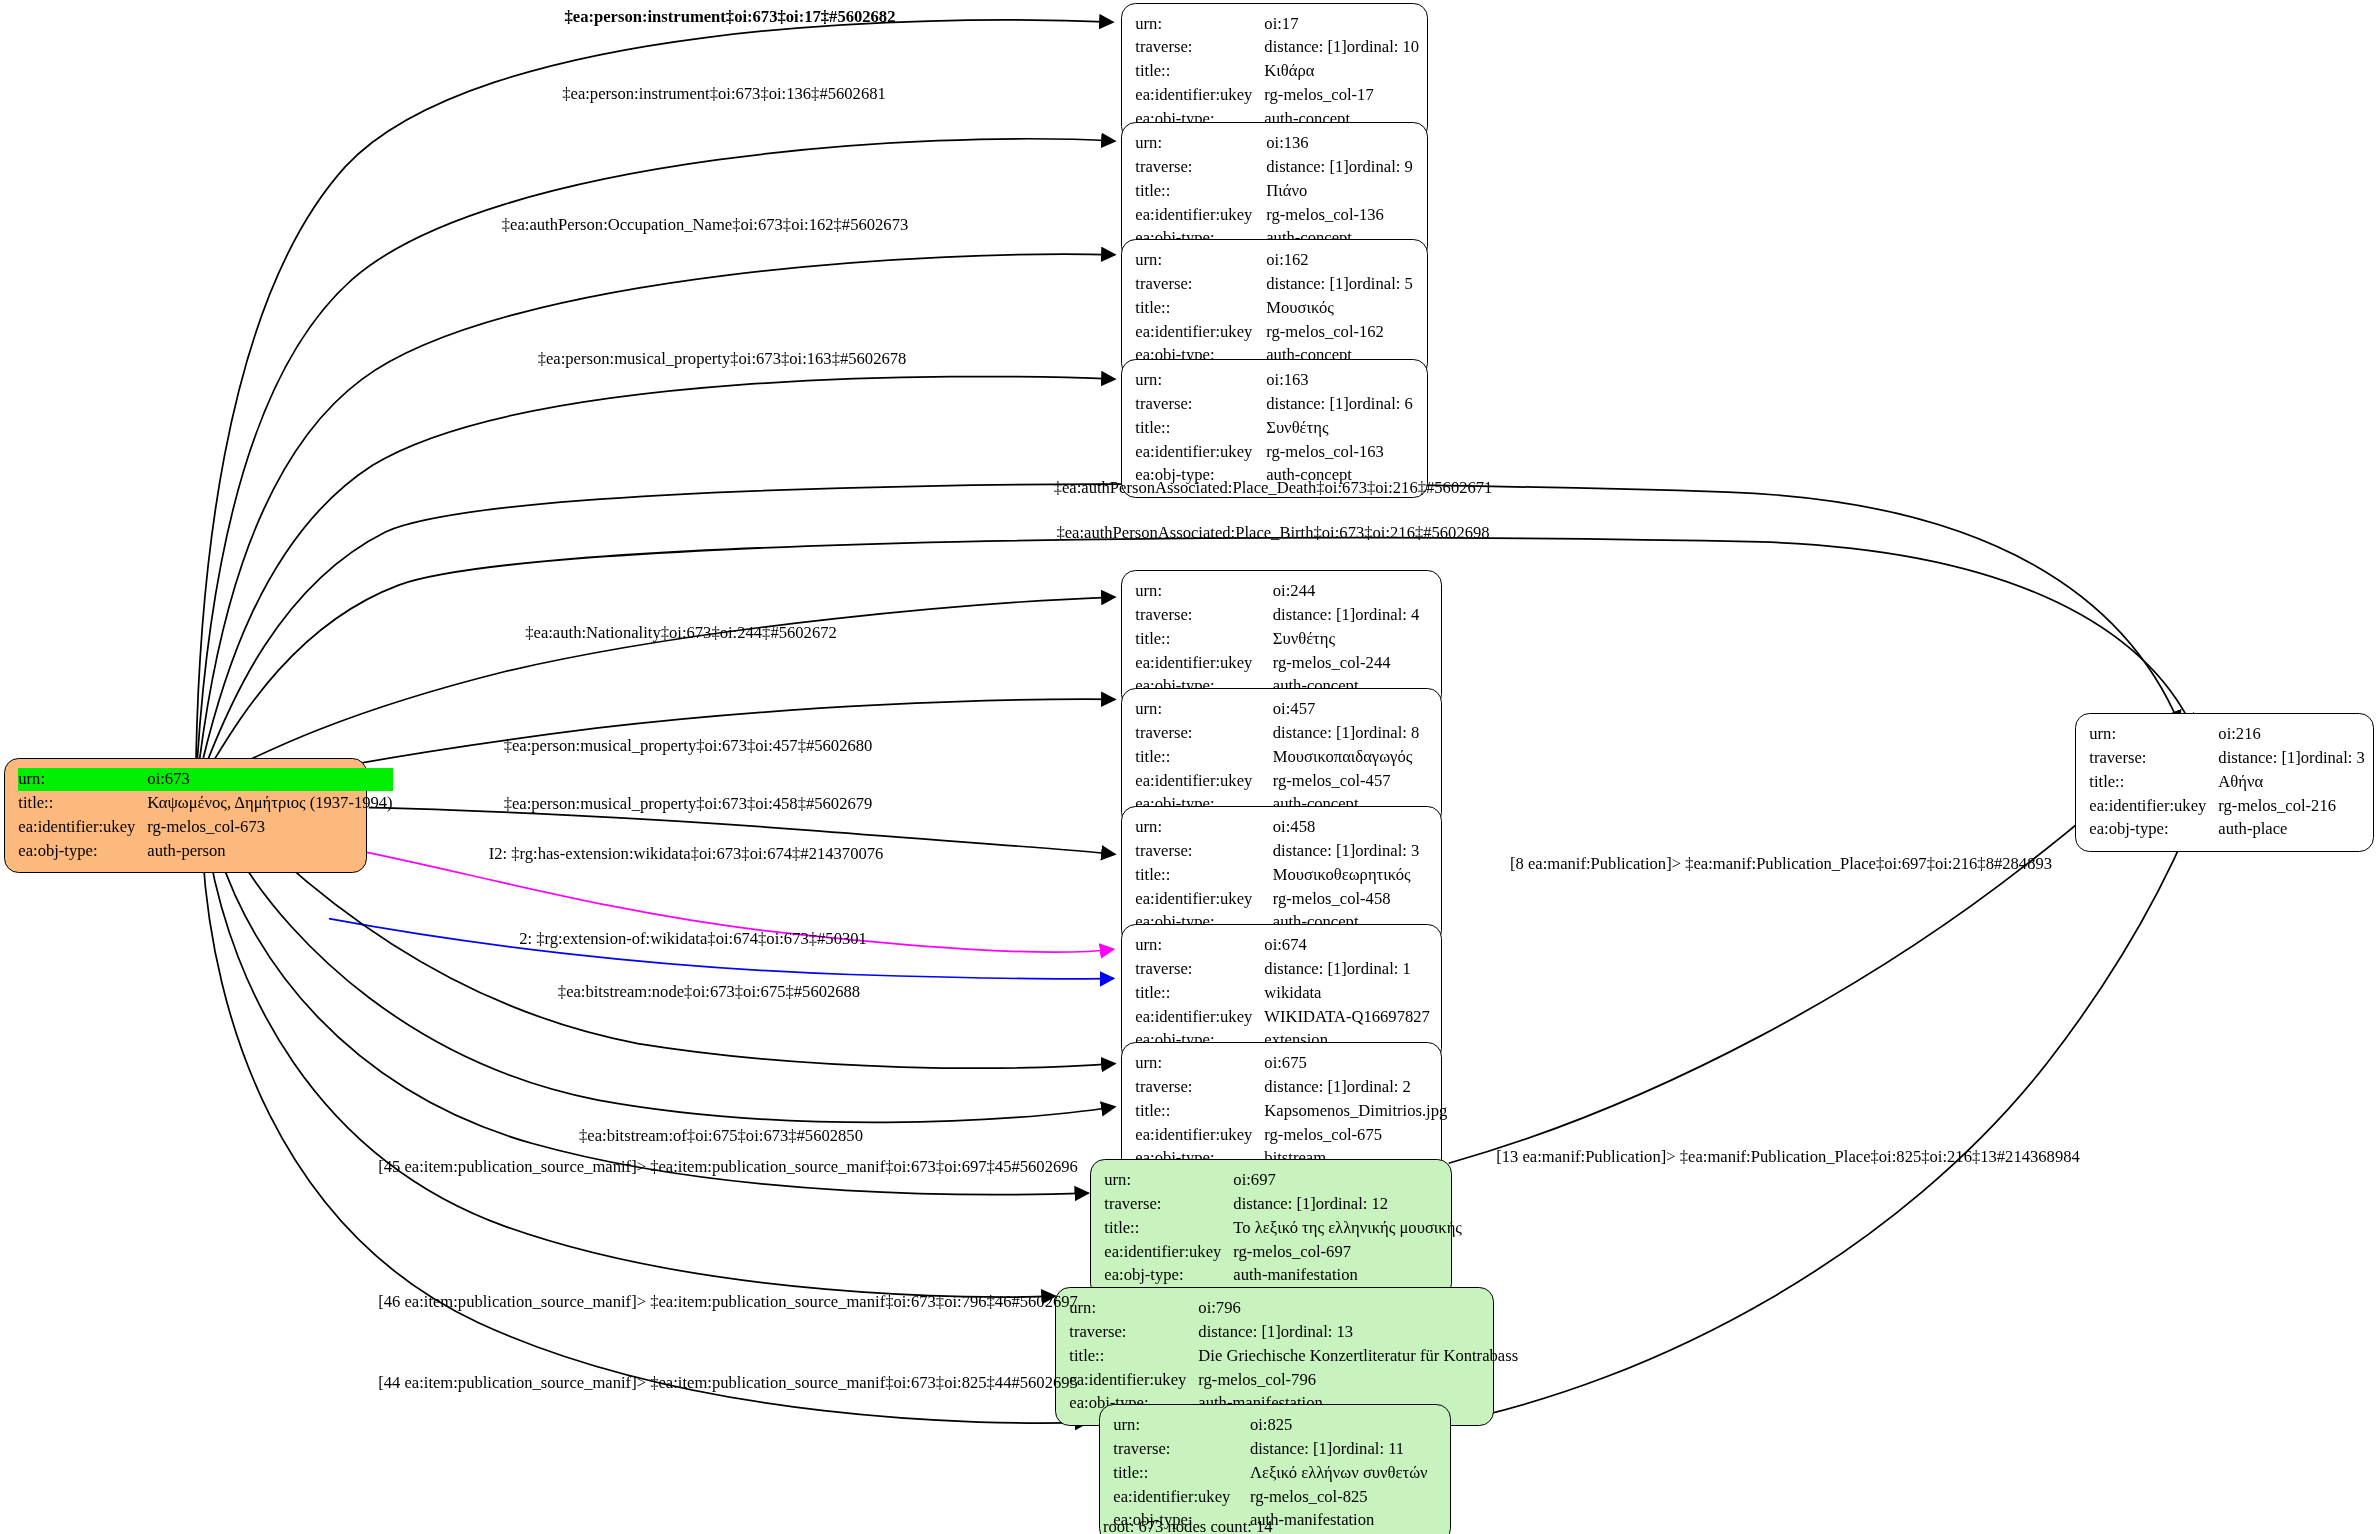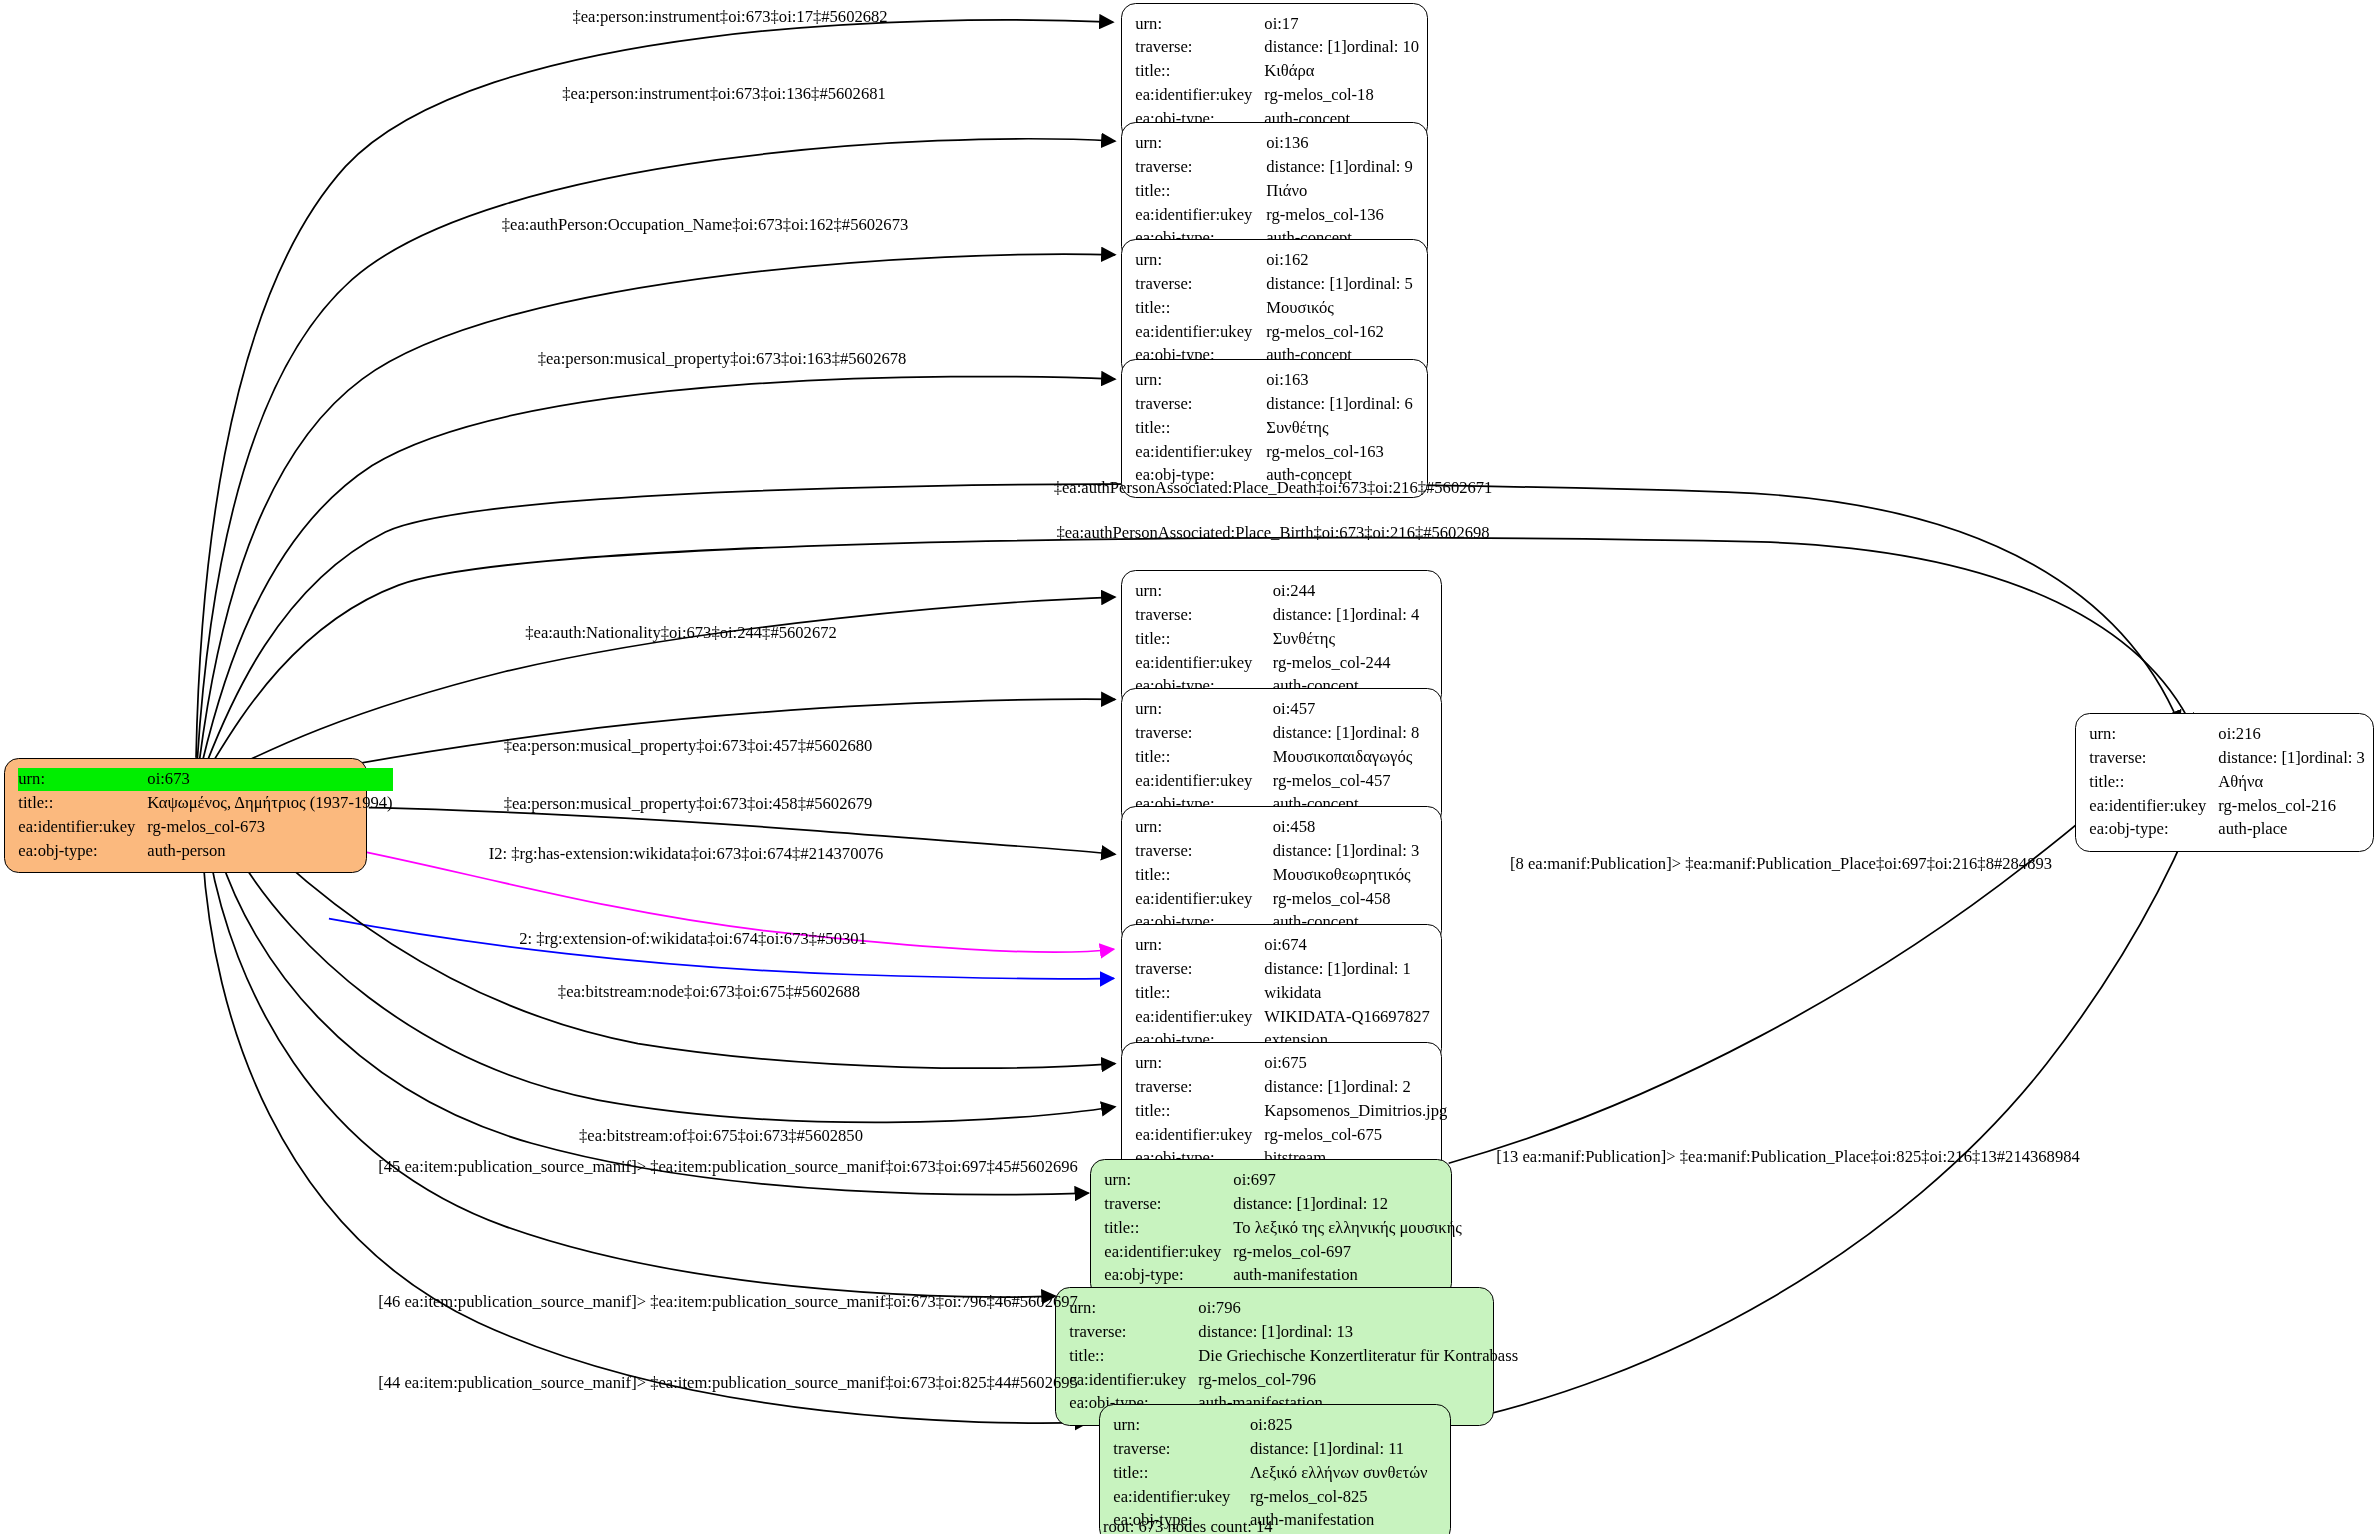--- a/index.html
+++ b/index.html
@@ -183,21 +183,21 @@
             <td class="val">
               <span class="trav-val">distance: [1]</span><span class="trav-ord">ordinal: 10</span>
             </td>
             </tr>
         <tr>
               <td class="key">title::</td>
             <td class="val">Κιθάρα</td>
             </tr>
         <tr>
               <td class="key">ea:identifier:ukey</td>
-            <td class="val">rg-melos_col-18</td>
+            <td class="val">rg-melos_col-17</td>
             </tr>
         <tr>
               <td class="key">ea:obj-type:</td>
             <td class="val">auth-concept</td>
             </tr>
       </tbody>
         </table>
     </div>
 
     <div class="node" style="left:1121px; top:122px; width:307px;">
@@ -541,21 +541,21 @@
             <td class="val">rg-melos_col-216</td>
             </tr>
         <tr>
               <td class="key">ea:obj-type:</td>
             <td class="val">auth-place</td>
             </tr>
       </tbody>
         </table>
     </div>
 
-    <div class="edge-label" style="left:730px; top:8.6px;">‡ea:person:instrument‡oi:673‡oi:17‡#5602682</div>
+    <div class="edge-label" style="left:730px; top:8.6px;font-weight:bold;">‡ea:person:instrument‡oi:673‡oi:17‡#5602682</div>
 
     <div class="edge-label" style="left:724px; top:86px;">‡ea:person:instrument‡oi:673‡oi:136‡#5602681</div>
 
     <div class="edge-label" style="left:705px; top:217px;">‡ea:authPerson:Occupation_Name‡oi:673‡oi:162‡#5602673</div>
 
     <div class="edge-label" style="left:722px; top:351px;">‡ea:person:musical_property‡oi:673‡oi:163‡#5602678</div>
 
     <div class="edge-label" style="left:1273px; top:480px;">‡ea:authPersonAssociated:Place_Death‡oi:673‡oi:216‡#5602671</div>
 
     <div class="edge-label" style="left:1273px; top:525px;">‡ea:authPersonAssociated:Place_Birth‡oi:673‡oi:216‡#5602698</div>

